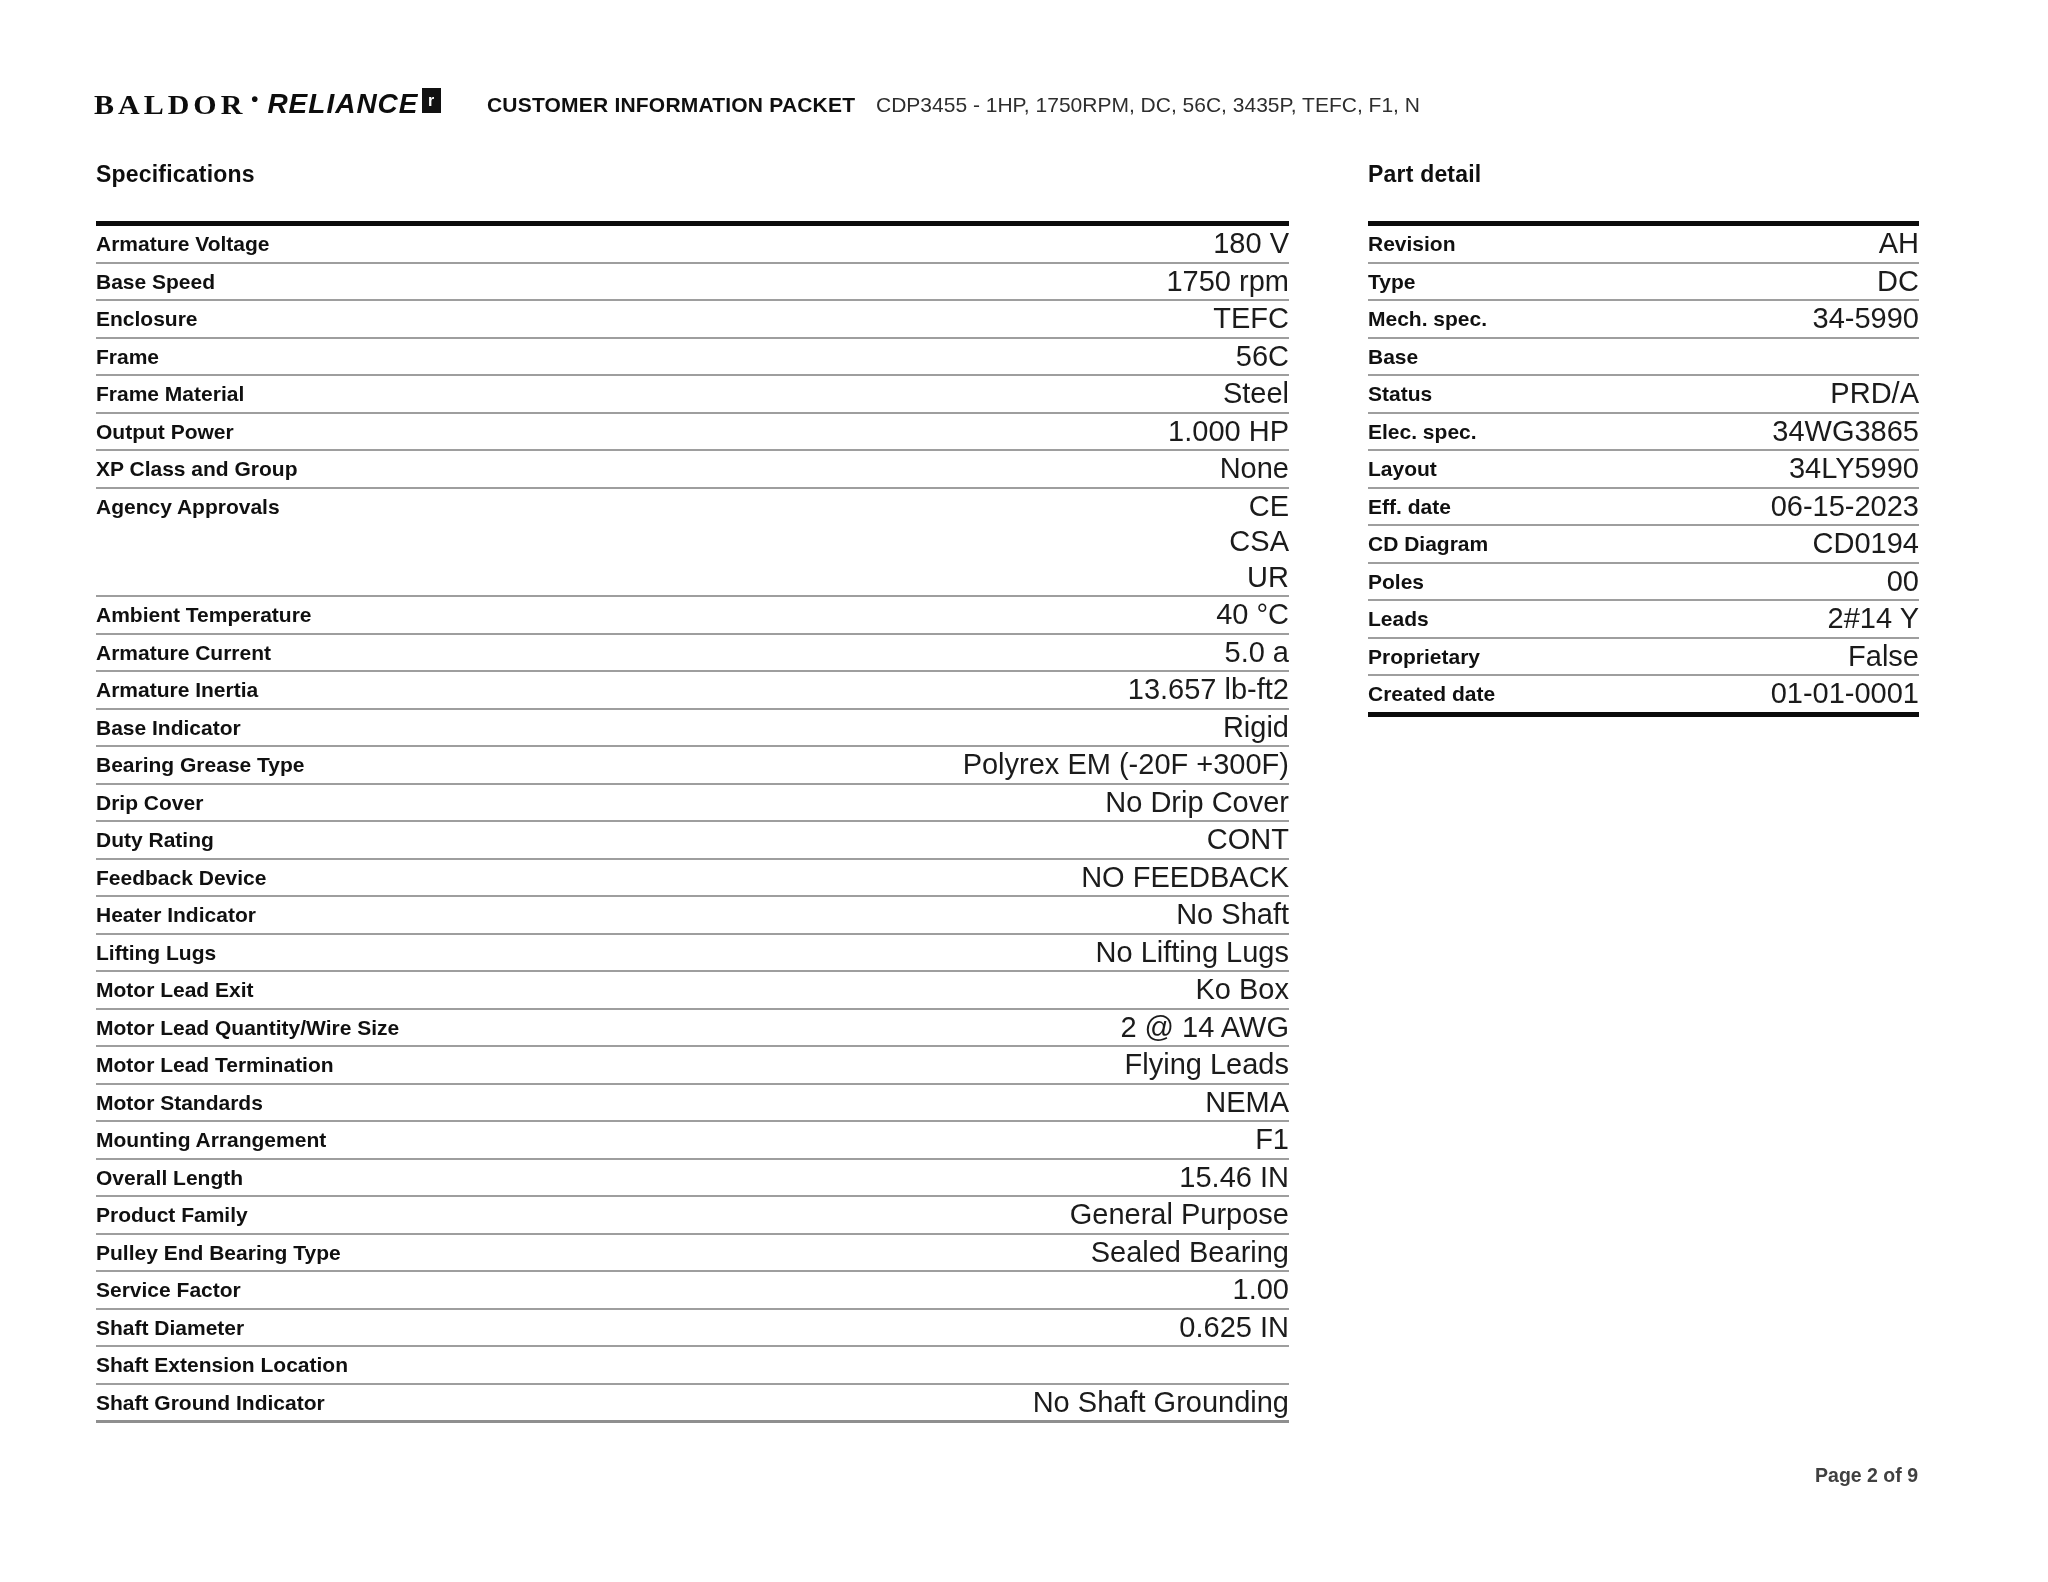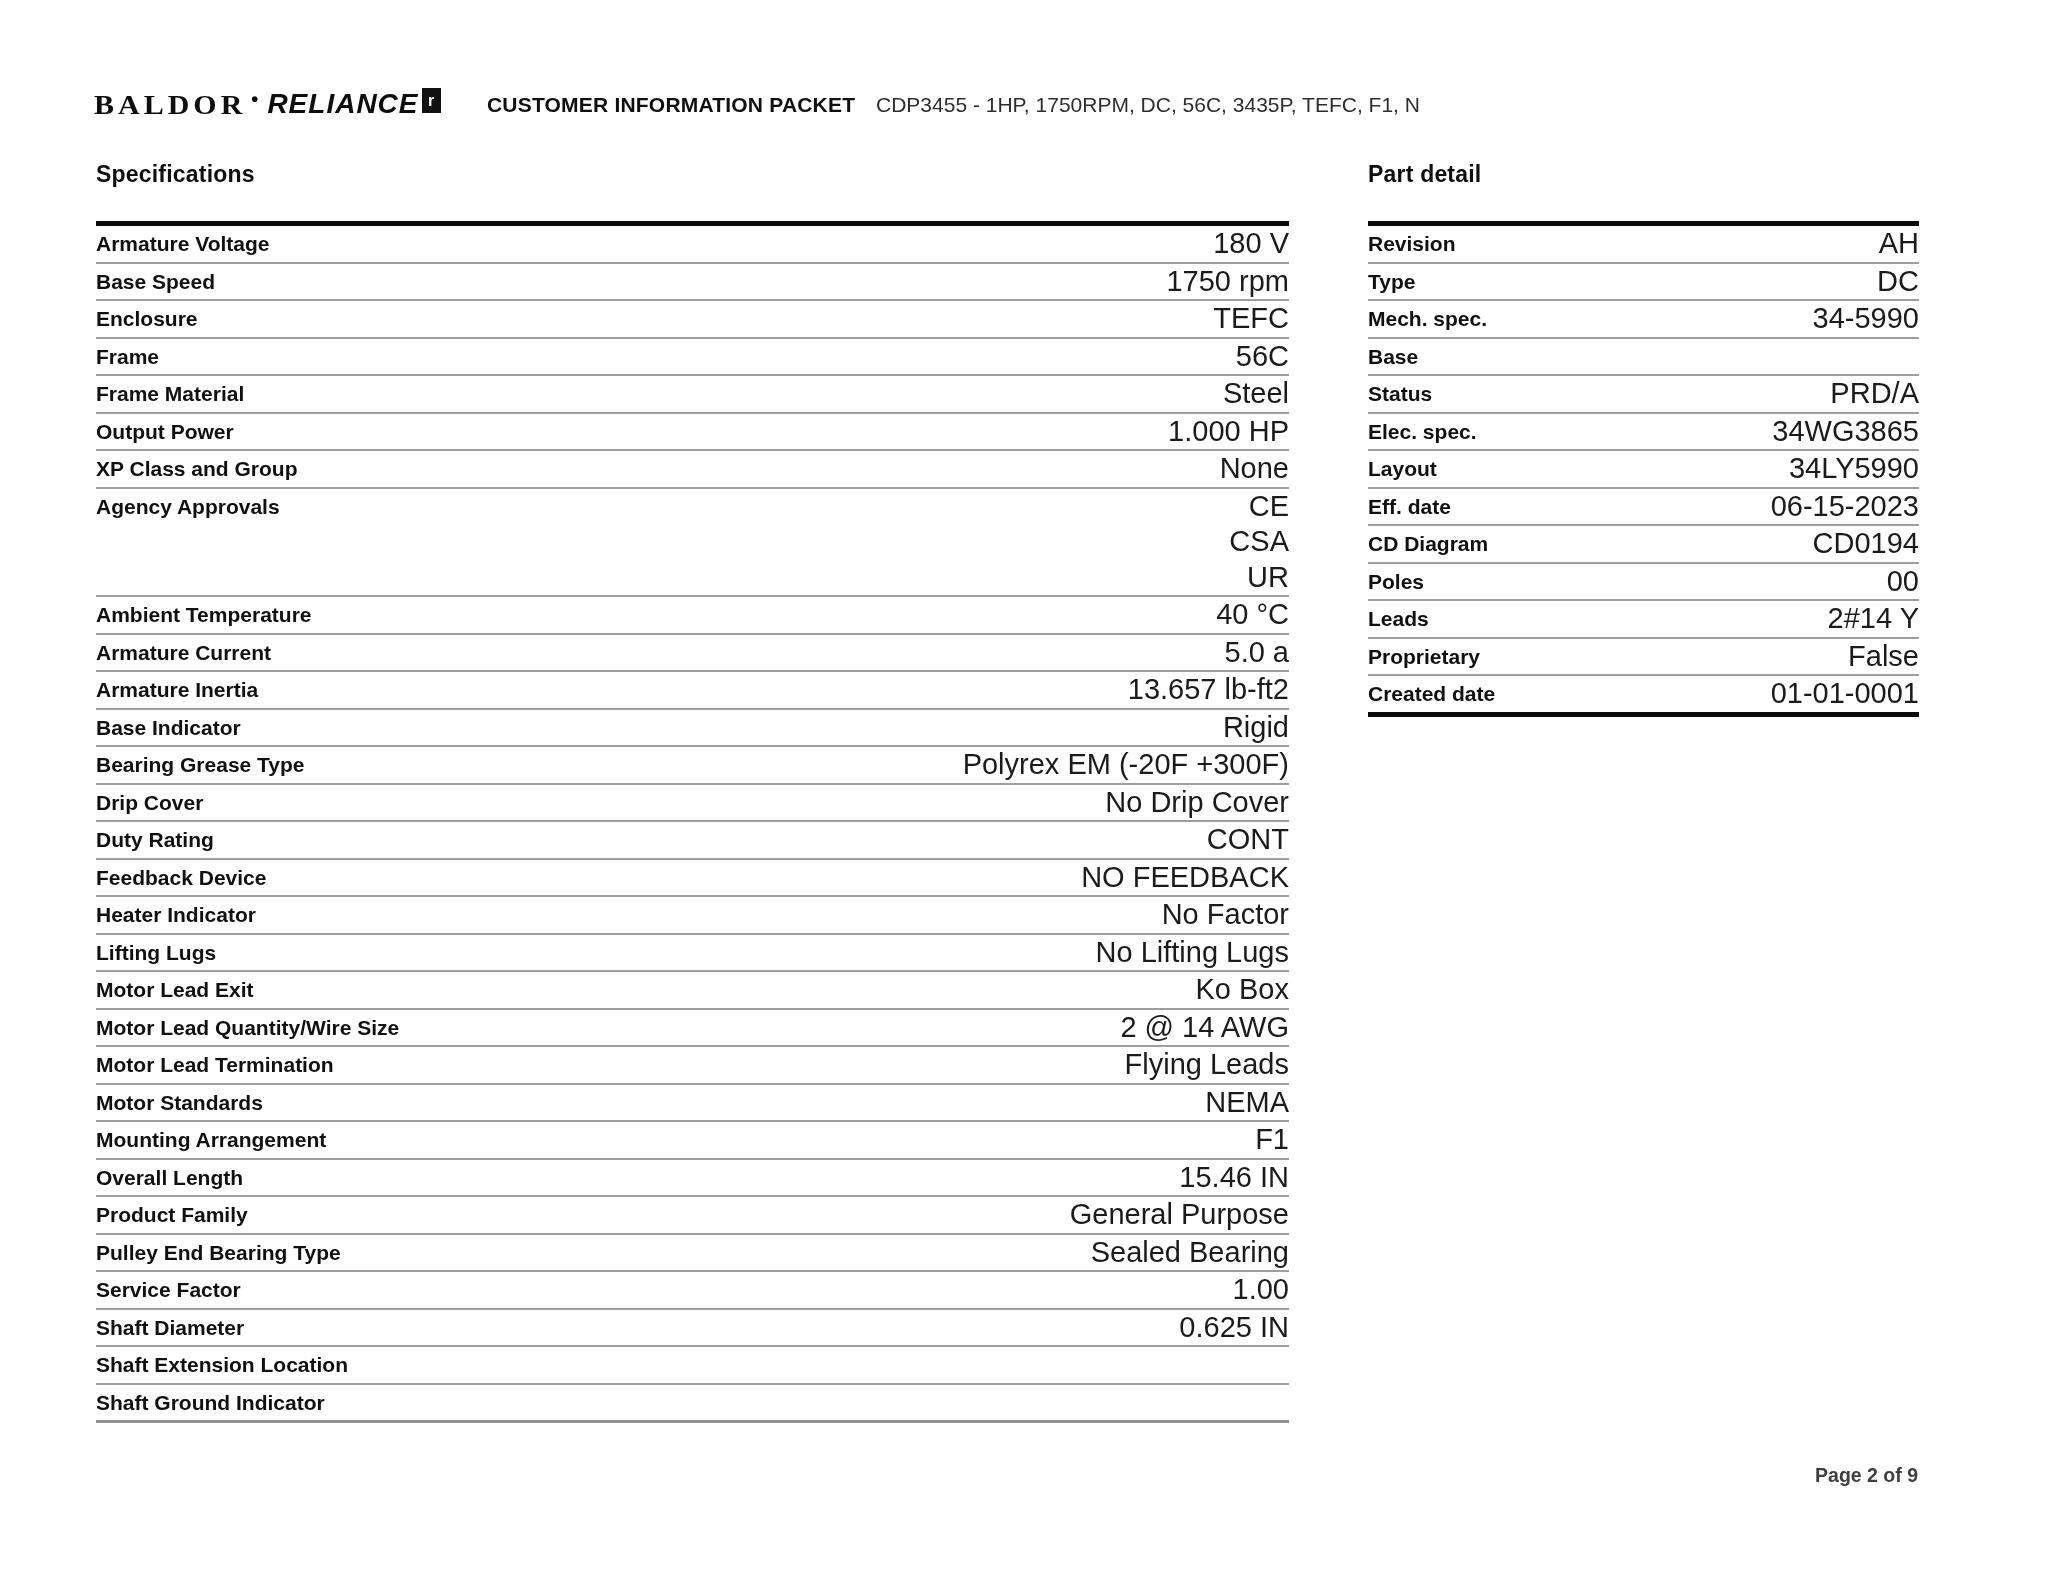--- a/index.html
+++ b/index.html
@@ -189,21 +189,21 @@
         </div>
         <div class="row">
           <div class="label">Feedback Device</div>
           <div class="values">
             <div class="value-line">NO FEEDBACK</div>
           </div>
         </div>
         <div class="row">
           <div class="label">Heater Indicator</div>
           <div class="values">
-            <div class="value-line">No Factor</div>
+            <div class="value-line">No Shaft</div>
           </div>
         </div>
         <div class="row">
           <div class="label">Lifting Lugs</div>
           <div class="values">
             <div class="value-line">No Lifting Lugs</div>
           </div>
         </div>
         <div class="row">
           <div class="label">Motor Lead Exit</div>
@@ -263,20 +263,23 @@
           <div class="label">Shaft Diameter</div>
           <div class="values">
             <div class="value-line">0.625 IN</div>
           </div>
         </div>
         <div class="row">
           <div class="label">Shaft Extension Location</div>
         </div>
         <div class="row">
           <div class="label">Shaft Ground Indicator</div>
+          <div class="values">
+            <div class="value-line">No Shaft Grounding</div>
+          </div>
         </div>
       </div>
   </section>
 
   <section class="col col-part">
     <h2 class="section-title">Part detail</h2>
     <div class="table">
         <div class="row">
           <div class="label">Revision</div>
           <div class="values">

